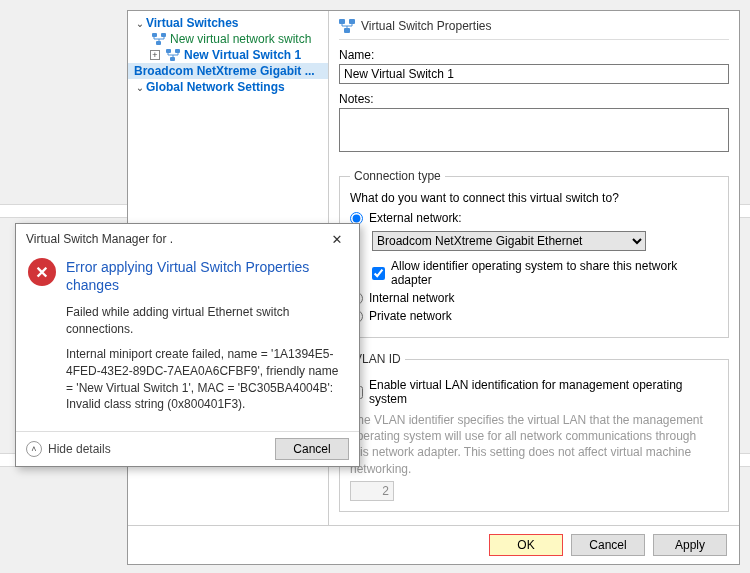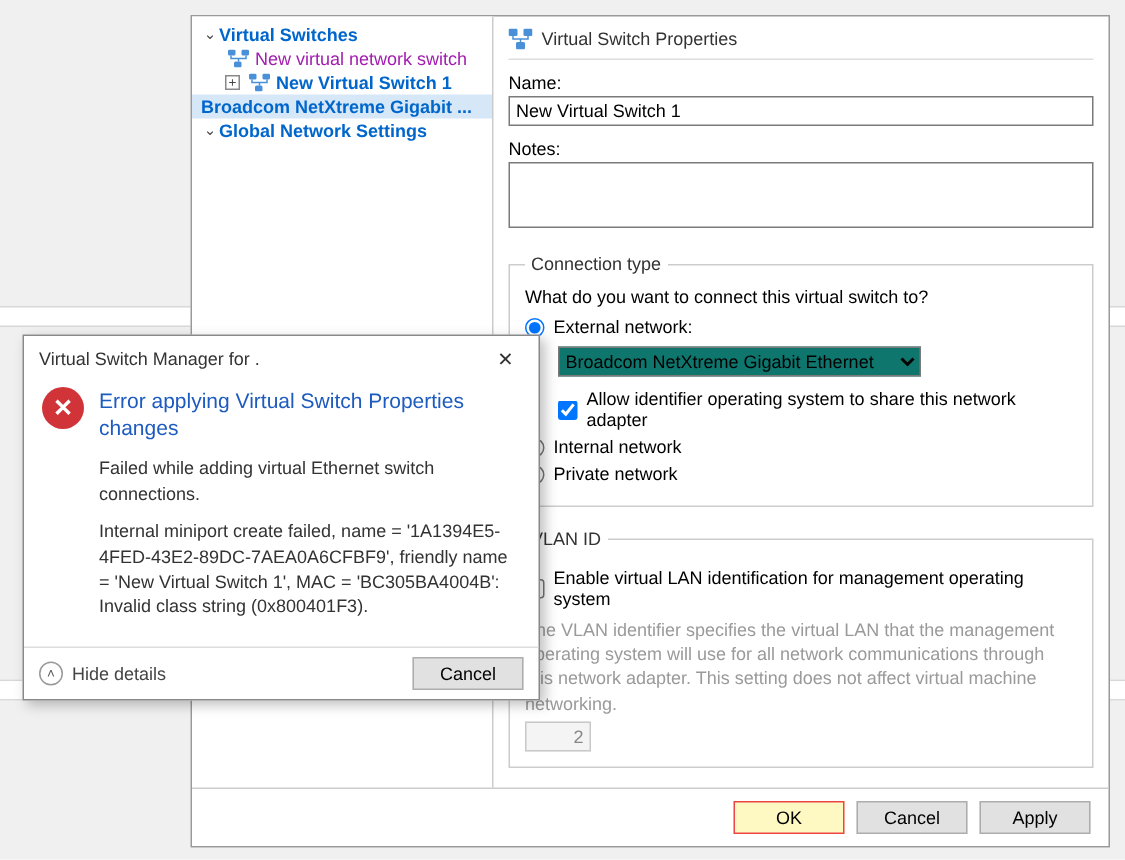--- a/index.html
+++ b/index.html
@@ -9,35 +9,35 @@
   .main-body { flex: 1; display: flex; min-height: 0; }
   .left-pane { width: 201px; border-right: 1px solid #ccc; background: #fff; padding-top: 4px; }
   .tree-row { display: flex; align-items: center; padding: 1px 0 1px 6px; cursor: pointer; }
   .tree-row.selected { background: #d6e8f7; }
   .chev { width: 12px; text-align: center; color: #444; font-size: 10px; }
   .expander { width: 10px; height: 10px; border: 1px solid #888; display: flex; align-items: center; justify-content: center; font-size: 9px; line-height: 1; margin-right: 4px; color: #444; }
   .icon-net { margin: 0 4px 0 2px; }
   .icon-net svg, .panel-head svg { display: block; }
   .tree-link { color: #0066cc; font-weight: 600; }
   .tree-sub { color: #0066cc; font-weight: 600; padding-left: 0; }
-  .tree-plain { color: #a21caf; }
+  .tree-plain { color: #15803d; }
   .tree-indent1 { padding-left: 22px; }
   .tree-indent2 { padding-left: 22px; }
   .tree-indent3 { }
   .right-pane { flex: 1; padding: 6px 10px 6px 10px; overflow: auto; }
   .panel-head { display: flex; align-items: center; gap: 6px; padding: 2px 0 6px 0; border-bottom: 1px solid #ddd; }
   .panel-head-title { color: #333; }
   .form-row { margin-top: 8px; }
   .form-label { display: block; margin-bottom: 2px; }
   .text-input { width: 100%; height: 20px; border: 1px solid #7a7a7a; padding: 1px 4px; }
   .textarea { width: 100%; height: 44px; border: 1px solid #7a7a7a; padding: 2px 4px; resize: none; overflow-y: scroll; }
   fieldset.group { border: 1px solid #ccc; margin: 14px 0 0 0; padding: 8px 10px 10px 10px; }
   fieldset.group legend { padding: 0 4px; color: #333; }
   .radio-row, .check-row { display: flex; align-items: center; gap: 6px; margin: 4px 0; }
-  .select { width: 242px; height: 20px; border: 1px solid #7a7a7a; background: #0f766e; margin: 2px 0 4px 22px; }
+  .select { width: 274px; height: 20px; border: 1px solid #7a7a7a; background: #e5e5e5; margin: 2px 0 4px 22px; }
   .sub-check { margin-left: 22px; }
   .hint { color: #9a9a9a; margin-top: 6px; line-height: 1.35; }
   .vlan-input { width: 44px; height: 20px; border: 1px solid #c8c8c8; background: #f4f4f4; color: #888; text-align: right; padding-right: 4px; margin-top: 4px; }
   .btn { min-width: 74px; height: 22px; border: 1px solid #adadad; background: #e1e1e1; cursor: pointer; padding: 0 10px; }
   .btn.default { border: 1px solid #ef4444; background: #fef9c3; }
   .footer { border-top: 1px solid #ccc; padding: 8px 12px; display: flex; justify-content: flex-end; gap: 8px; }
   
   .dialog { position: absolute; left: 15px; top: 223px; width: 345px; background: #fff; border: 1px solid #888; box-shadow: 3px 3px 8px rgba(0,0,0,0.25); }
   .dlg-title { display: flex; align-items: center; justify-content: space-between; padding: 6px 8px 4px 10px; }
   .dlg-title-text { color: #333; }

